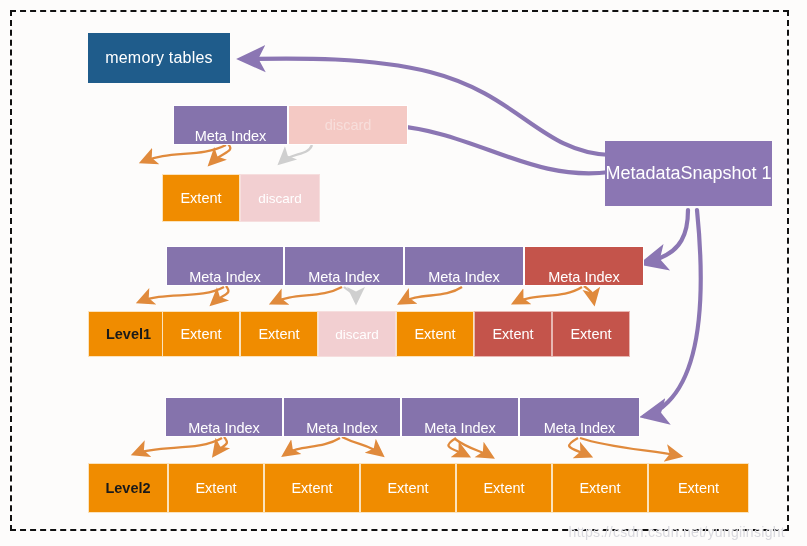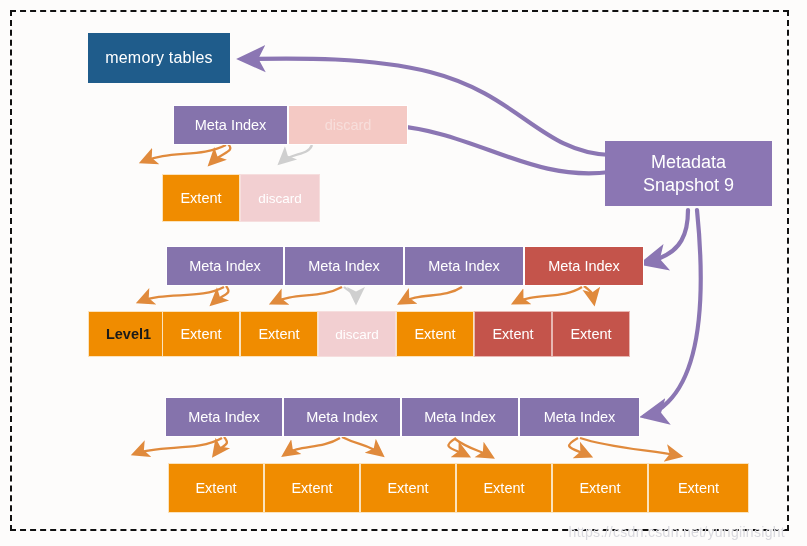--- a/index.html
+++ b/index.html
@@ -44,30 +44,31 @@
   }
   .memtables {
     background: #1f5c8b;
     font-size: 16px;
     letter-spacing: .2px;
   }
   .metaindex {
     background: #8573ac;
     border: 1px solid #ffffff;
     font-size: 14.5px;
+    align-items: flex-end;
   }
   .metaindex.red {
     background: #c4544b;
   }
   .snapshot {
     background: #8b76b3;
     font-size: 18px;
     line-height: 1.25;
     text-align: center;
-    flex-direction: column;
+    flex-direction: row;
   }
   .extent {
     background: #f08c00;
     border: 1px solid #fbe3bd;
     font-size: 14.5px;
   }
   .extent.label {
     color: #1a1a1a;
     font-weight: 600;
   }
@@ -200,21 +201,21 @@
       <path d="M580,438 C610,448 650,450 680,456" fill="none" stroke="#e08a3c" stroke-width="2.3" marker-end="url(#ar-orange)"></path>
     </g>
   </svg>
 
   <div class="box memtables" style="left:88px; top:33px; width:142px; height:50px;">
     <span>memory tables</span>
   </div>
 
   <div class="box snapshot" style="left:605px; top:141px; width:167px; height:65px;">
     <span>Metadata</span>
-    <span>Snapshot 9</span>
+    <span>Snapshot 1</span>
   </div>
 
   <div class="box metaindex" style="left:173px; top:105px; width:115px; height:40px;">
     <span>Meta Index</span>
   </div>
   <div class="box discard-meta" style="left:288px; top:105px; width:120px; height:40px;">
     <span>discard</span>
   </div>
 
   <div class="box extent" style="left:162px; top:174px; width:78px; height:48px;">
@@ -265,20 +266,23 @@
   <div class="box metaindex" style="left:283px; top:397px; width:118px; height:40px;">
     <span>Meta Index</span>
   </div>
   <div class="box metaindex" style="left:401px; top:397px; width:118px; height:40px;">
     <span>Meta Index</span>
   </div>
   <div class="box metaindex" style="left:519px; top:397px; width:121px; height:40px;">
     <span>Meta Index</span>
   </div>
 
+  <div class="box extent label" style="left:88px; top:463px; width:80px; height:50px;">
+    <span>Level2</span>
+  </div>
   <div class="box extent" style="left:168px; top:463px; width:96px; height:50px;">
     <span>Extent</span>
   </div>
   <div class="box extent" style="left:264px; top:463px; width:96px; height:50px;">
     <span>Extent</span>
   </div>
   <div class="box extent" style="left:360px; top:463px; width:96px; height:50px;">
     <span>Extent</span>
   </div>
   <div class="box extent" style="left:456px; top:463px; width:96px; height:50px;">

